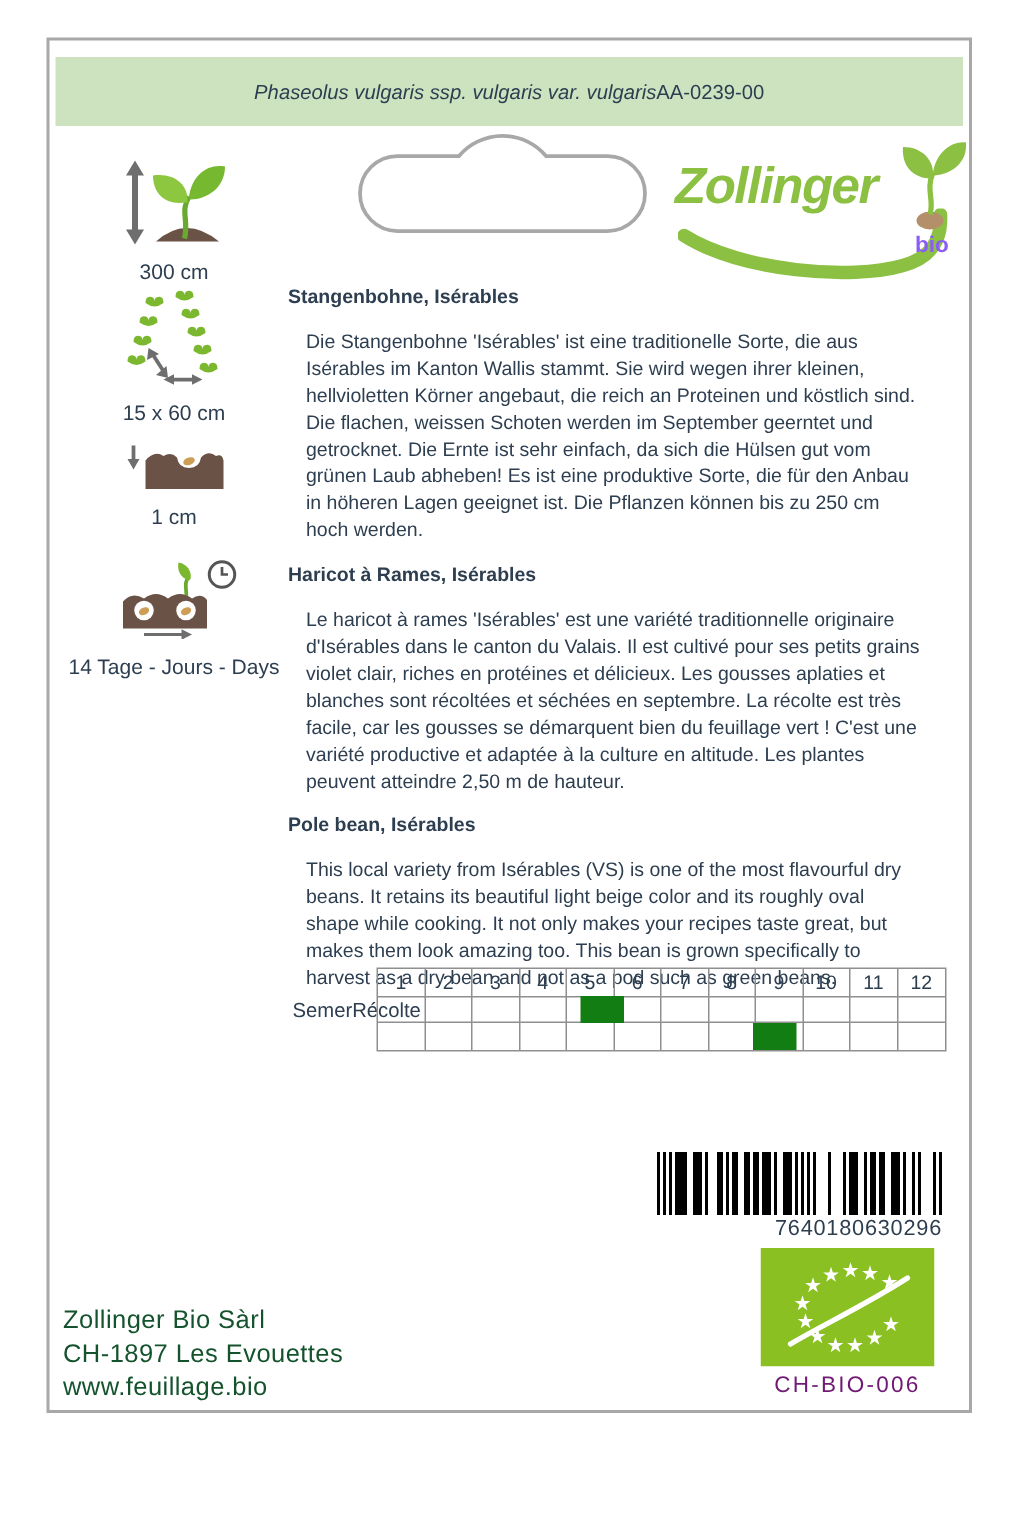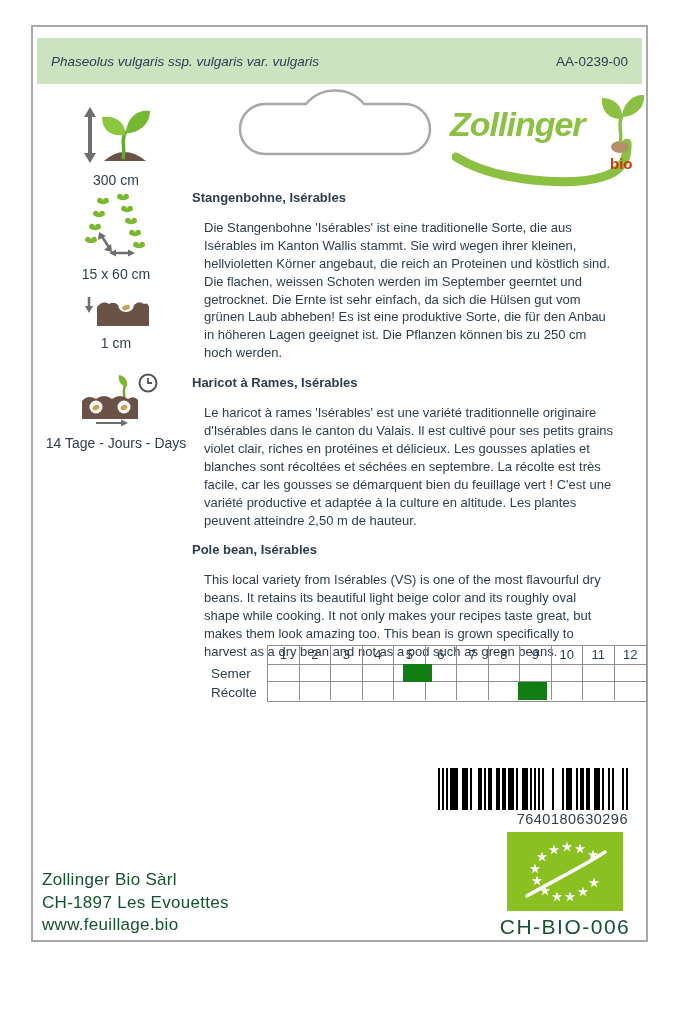--- a/index.html
+++ b/index.html
@@ -7,21 +7,21 @@
     width:676px;height:1024px;background:#ffffff;position:relative;
     font-family:"Liberation Sans", sans-serif;color:#2d3e50;
   }
   .label{
     position:absolute;left:31px;top:25px;width:613px;height:913px;
     border:2px solid #a8a8a8;background:#ffffff;
   }
   
   .topbar{
     position:absolute;left:4px;top:11px;right:4px;height:46px;
-    background:#cde3c0;display:flex;align-items:center;justify-content:space-between;
+    background:#cde3c0;display:flex;align-items:center;justify-content:center;
     padding:0 14px;box-sizing:border-box;
   }
   .topbar .botanical{font-style:italic;font-size:13.5px;}
   .topbar .artcode{font-size:13.5px;}
   
   .hangtab{position:absolute;left:205px;top:62px;}
   
   .logo{position:absolute;left:417px;top:66px;width:200px;height:98px;}
   .logo-text{position:absolute;left:0;top:12px;font-size:34px;font-weight:bold;font-style:italic;letter-spacing:-1px;}
   .logo-swoosh{position:absolute;left:2px;top:46px;}
@@ -32,39 +32,39 @@
   .specs{position:absolute;left:2px;top:78px;width:162px;}
   .spec-item{position:absolute;left:0;width:162px;text-align:center;}
   .spec-item .spec-label{font-size:14px;margin-top:5px;}
   .spec-1{top:2px;} .spec-2{top:88px;} .spec-3{top:190px;} .spec-4{top:268px;}
   
   .descriptions{position:absolute;left:159px;top:162px;width:434px;font-size:13px;line-height:17.9px;}
   .desc-title{font-weight:bold;}
   .desc-body{margin:12px;}
   
   .calendar{position:absolute;left:162px;top:618px;display:flex;}
-  .cal-side{width:56px;display:flex;flex-direction:column;padding-top:19px;margin-left:16px;}
+  .cal-side{width:56px;display:flex;padding-top:19px;}
   .cal-side-cell{height:19px;font-size:13.5px;line-height:19px;}
   .cal-grid{width:378px;border:1px solid #8f8f8f;}
   .cal-row{display:grid;grid-template-columns:repeat(12,1fr);position:relative;height:18px;}
   .cal-cell{border-right:1px solid #8f8f8f;border-bottom:1px solid #8f8f8f;
     font-size:13px;text-align:center;line-height:18px;}
   .cal-cell:nth-child(12n){border-right:none;}
   .cal-row:last-child .cal-cell{border-bottom:none;}
   .cal-bar{position:absolute;top:0;bottom:0;}
   
   .barcode{position:absolute;left:405px;top:741px;width:190px;text-align:right;}
   .barcode-bars{display:flex;height:42px;}
   .bc-mod{width:2px;height:100%;}
   .bc-mod.on{background:#000000;}
   .barcode-value{font-size:14.5px;margin-top:1px;letter-spacing:0.5px;}
   
   .eu-logo{position:absolute;left:474px;top:805px;width:116px;height:79px;}
   .organic-code{position:absolute;left:458px;top:888px;width:148px;text-align:center;
-    font-size:21px;letter-spacing:1.5px;color:#14532d;}
+    font-size:15px;letter-spacing:1.5px;color:#701a75;}
   
   .address{position:absolute;left:9px;top:842px;font-size:17px;line-height:22.5px;color:#14532d;letter-spacing:0.3px;}
   .icon-arrow{stroke:#6e6e6e;}
 </style>
 </head>
 <body>
 
 <div class="label">
 
   <div class="topbar" style="background: rgb(205, 227, 192);">
@@ -82,21 +82,21 @@
     <svg class="logo-swoosh" width="190" height="52" viewBox="0 -10 190 52">
       <path d="M4,8 C 42,32 116,38 150,28 C 168,23 176,12 175,-6" fill="none" stroke="#8cc043" stroke-width="9" stroke-linecap="round"></path>
     </svg>
     <span class="logo-text brand-green" style="color: rgb(140, 192, 67);">Zollinger</span>
     <svg class="logo-sprout" width="52" height="64" viewBox="0 0 52 64">
       <ellipse cx="24" cy="56" rx="9" ry="6" fill="#b3906a"></ellipse>
       <path d="M24,52 C27,42 21,36 26,24" fill="none" stroke="#8cc043" stroke-width="3.5"></path>
       <path d="M25,28 C12,28 5,19 6,7 C19,7 27,16 26,27 Z" fill="#8cc043"></path>
       <path d="M26,24 C28,11 38,3 48,4 C49,17 39,25 27,26 Z" fill="#8cc043"></path>
     </svg>
-    <span class="logo-bio brand-green" style="color: #c2410c; text-align: right;">bio</span>
+    <span class="logo-bio brand-green" style="color: #8b5cf6; text-align: right;">bio</span>
   </div>
 
   <div class="specs">
 
     <div class="spec-item spec-1">
       <svg width="80" height="56" viewBox="0 0 80 56">
         <line class="icon-arrow" x1="14" y1="8" x2="14" y2="48" stroke-width="4"></line>
         <polygon points="14,0 8,10 20,10" fill="#6e6e6e"></polygon>
         <polygon points="14,56 8,46 20,46" fill="#6e6e6e"></polygon>
         <path d="M28,54 Q48,36 70,54 Z" fill="#6b5247"></path>

